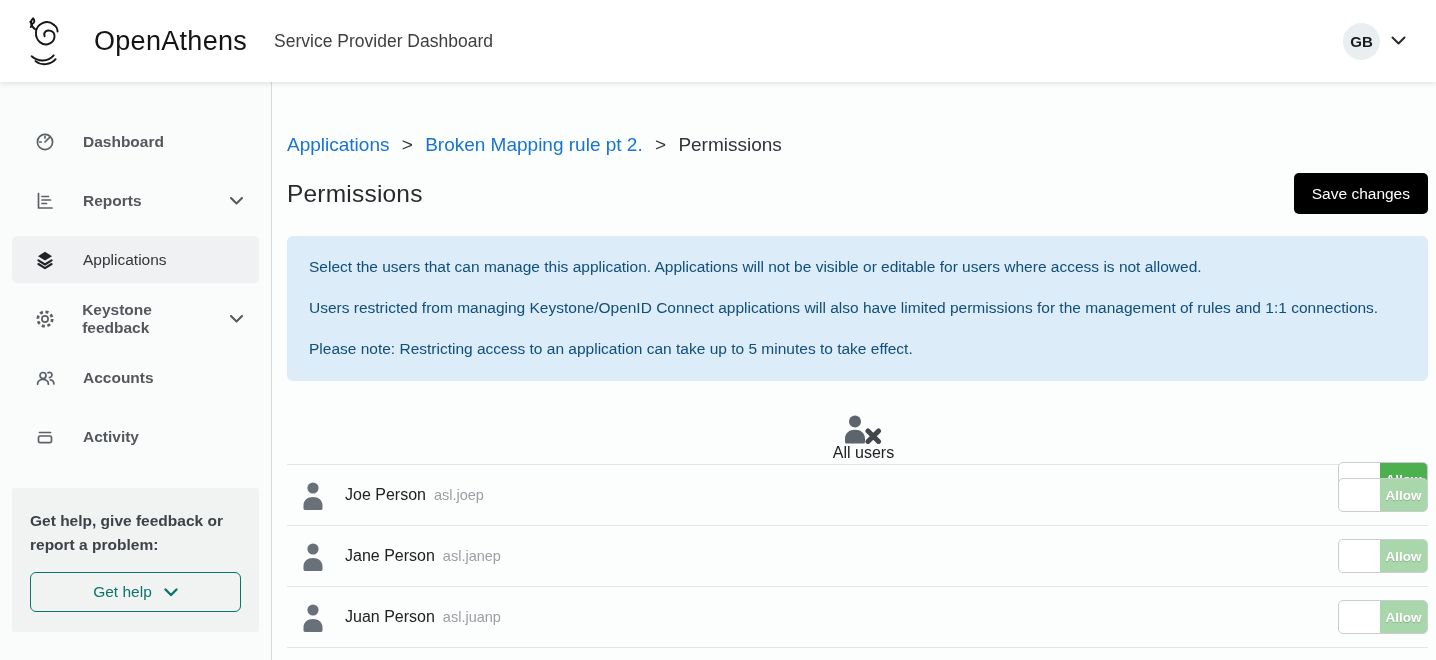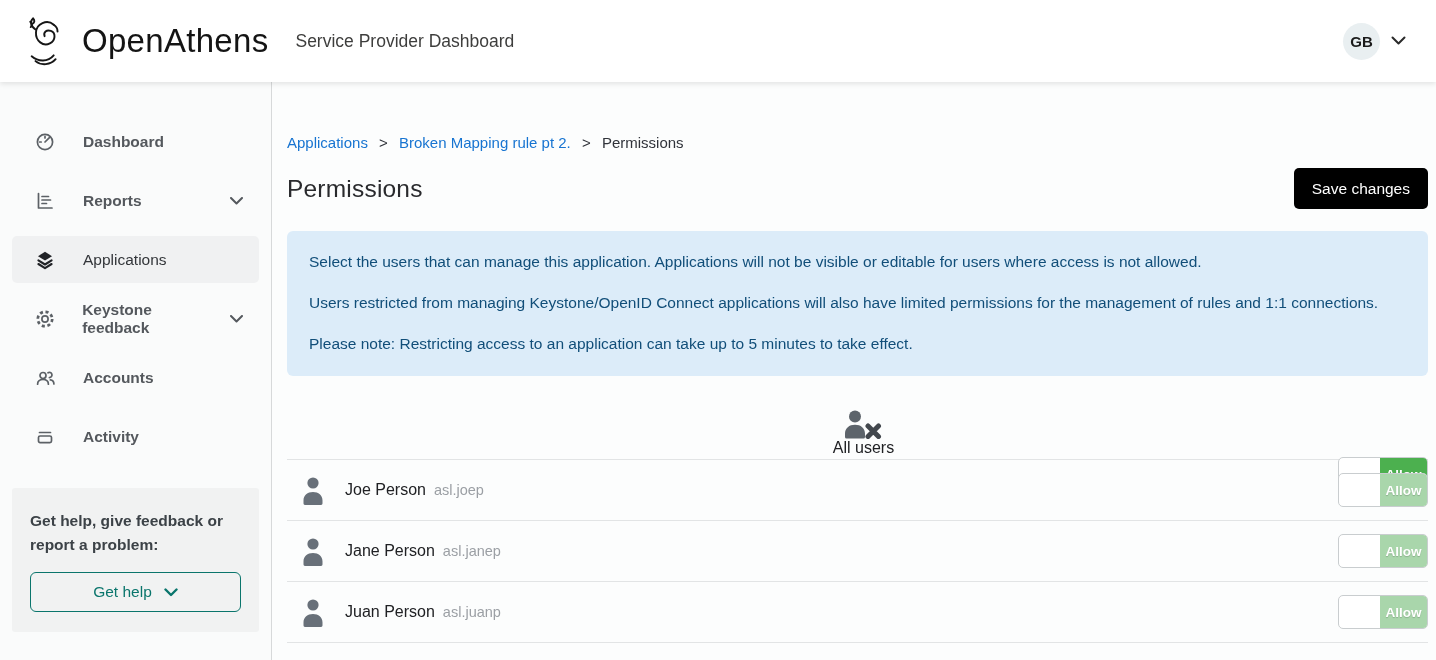--- a/index.html
+++ b/index.html
@@ -6,21 +6,21 @@
   html,body { width:1436px; height:660px; overflow:hidden; }
   body { font-family:"Liberation Sans", sans-serif; background:#fcfdfd; }
 
   
   .header {
     height:82px; background:#ffffff; display:flex; align-items:center;
     padding:0 30px 0 24px; position:relative; z-index:5;
     box-shadow:0 2px 5px rgba(0,0,0,.10);
   }
   .logo-mark { width:46px; height:50px; flex:0 0 auto; }
-  .brand-name { font-size:33px; color:#141414; margin-left:12px; letter-spacing:.3px; font-weight:400; }
+  .brand-name { font-size:27px; color:#141414; margin-left:24px; letter-spacing:.3px; font-weight:400; }
   .app-title { font-size:17.5px; color:#3e3e3d; margin-left:27px; font-weight:400; }
   .header-right { margin-left:auto; display:flex; align-items:center; gap:11px; }
   .avatar {
     width:37px; height:37px; border-radius:50%; background:#e9eff1;
     display:flex; align-items:center; justify-content:center;
     font-size:15px; font-weight:700; color:#1b1b1b; cursor:pointer;
   }
 
   
   .body-wrap { display:flex; height:578px; }
@@ -48,21 +48,21 @@
   .help-btn {
     margin-top:15px; width:100%; height:40px; background:transparent;
     border:1px solid #0a756c; border-radius:6px; color:#0a756c;
     font-size:15.5px; font-family:inherit; cursor:pointer;
     display:flex; align-items:center; justify-content:center; gap:12px;
   }
 
   
   .main { flex:1; padding:52px 8px 0 15px; background:#fcfdfd; }
 
-  .breadcrumb { font-size:15px; color:#30333a; }
+  .breadcrumb { font-size:19px; color:#30333a; }
   .breadcrumb a { color:#1774d1; text-decoration:none; cursor:pointer; }
   .breadcrumb .sep { margin:0 7px; color:#30333a; }
 
   .title-row { display:flex; align-items:center; justify-content:space-between; margin-top:17px; }
   .page-title { font-size:24.5px; font-weight:400; color:#292a2d; letter-spacing:.2px; }
   .save-btn {
     background:#000000; color:#fff; border:none; border-radius:5px;
     height:41px; padding:0 18px; font-size:15.5px; font-family:inherit; cursor:pointer;
   }
 

